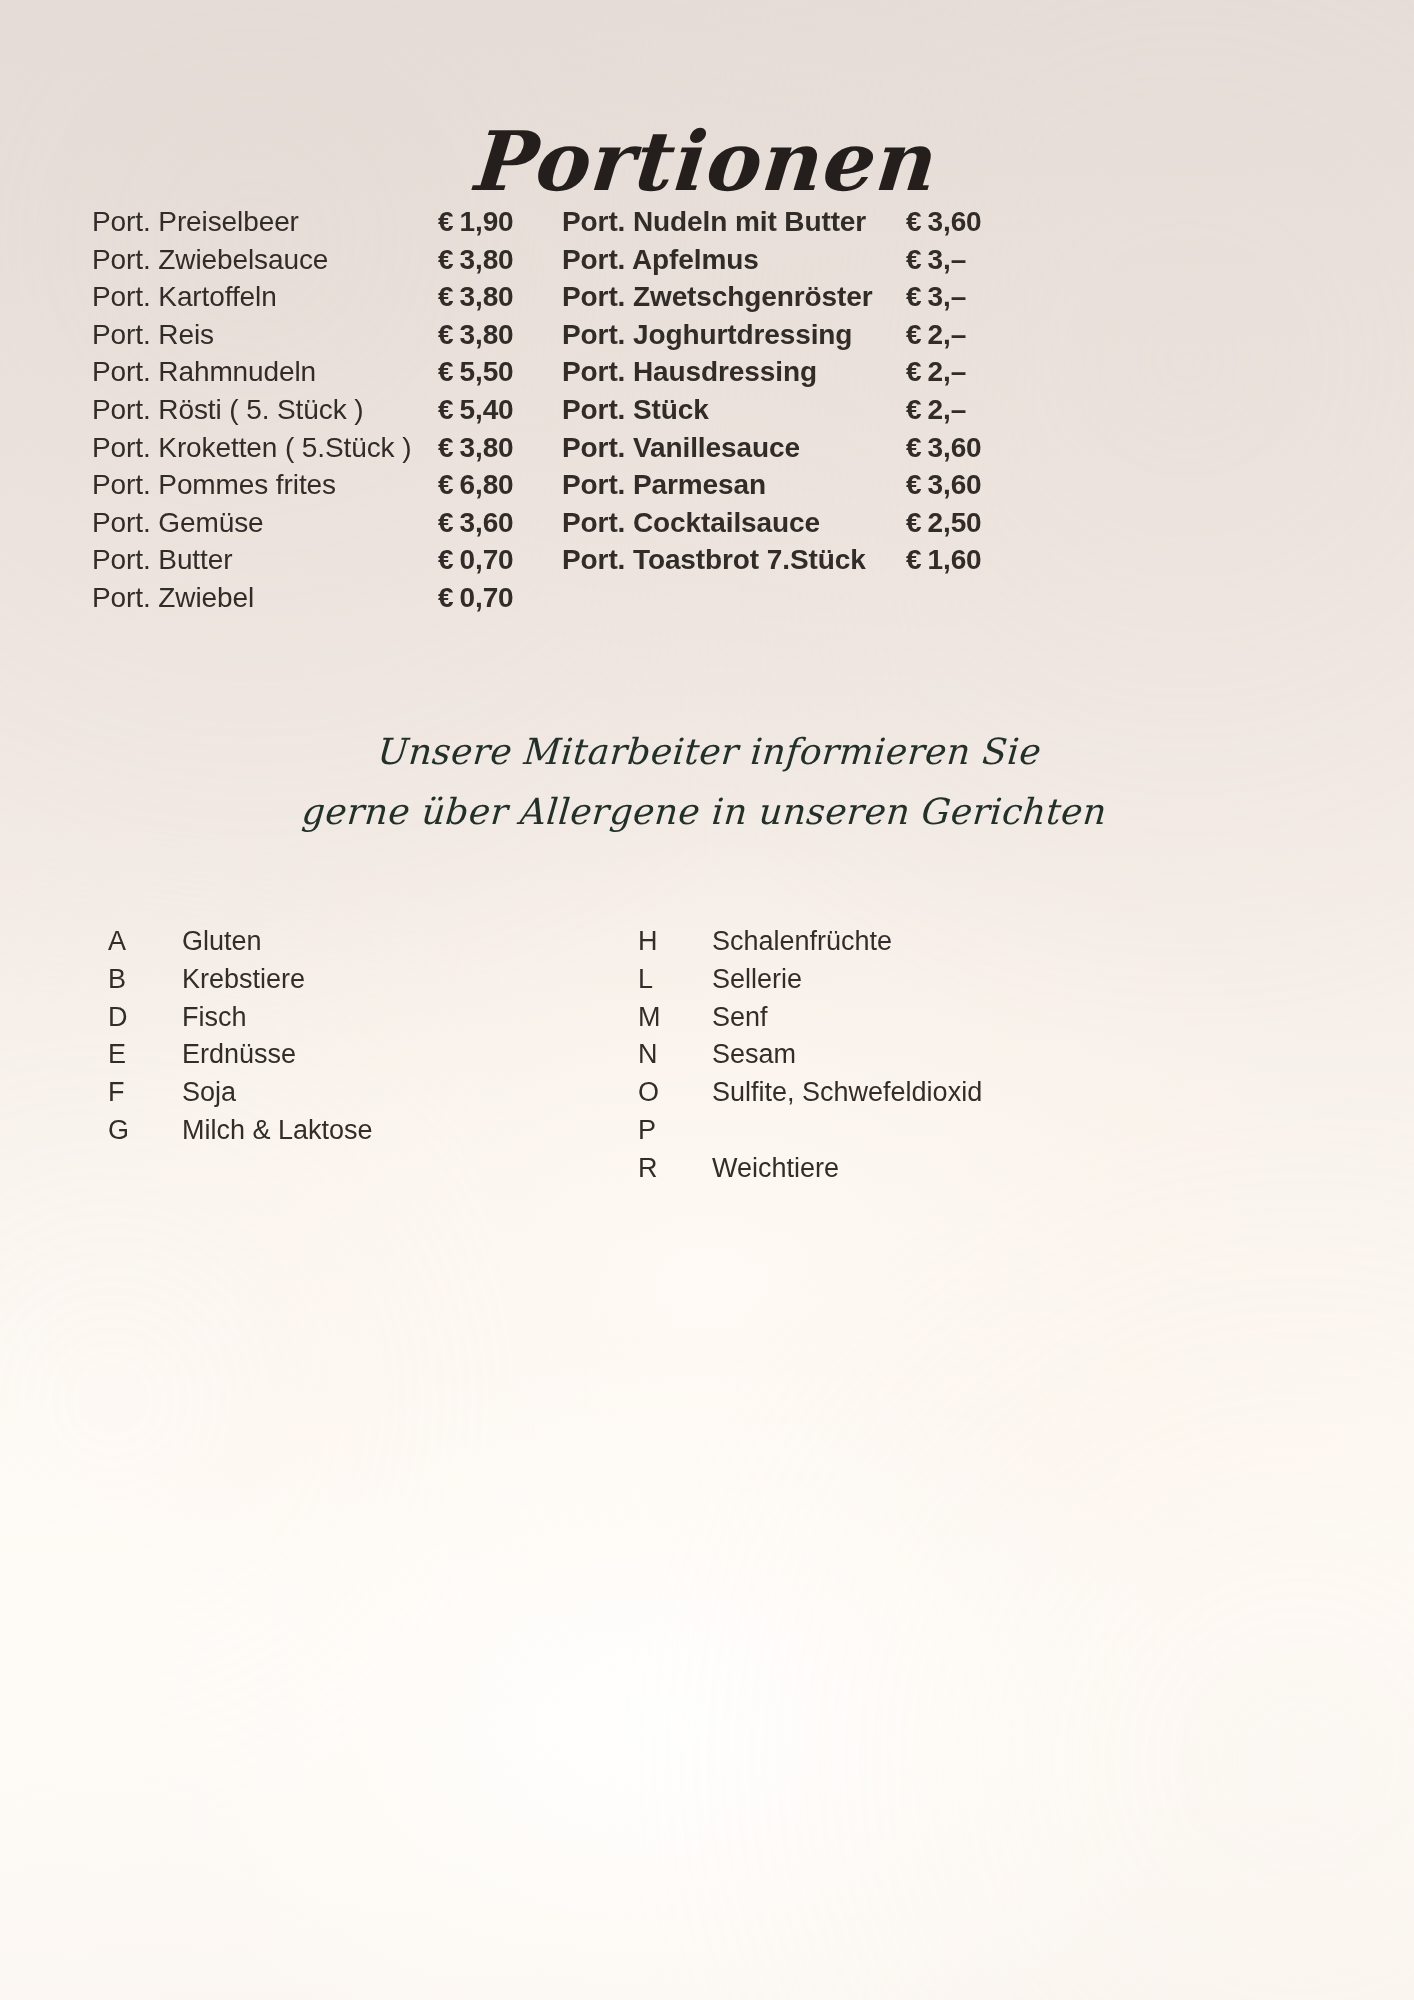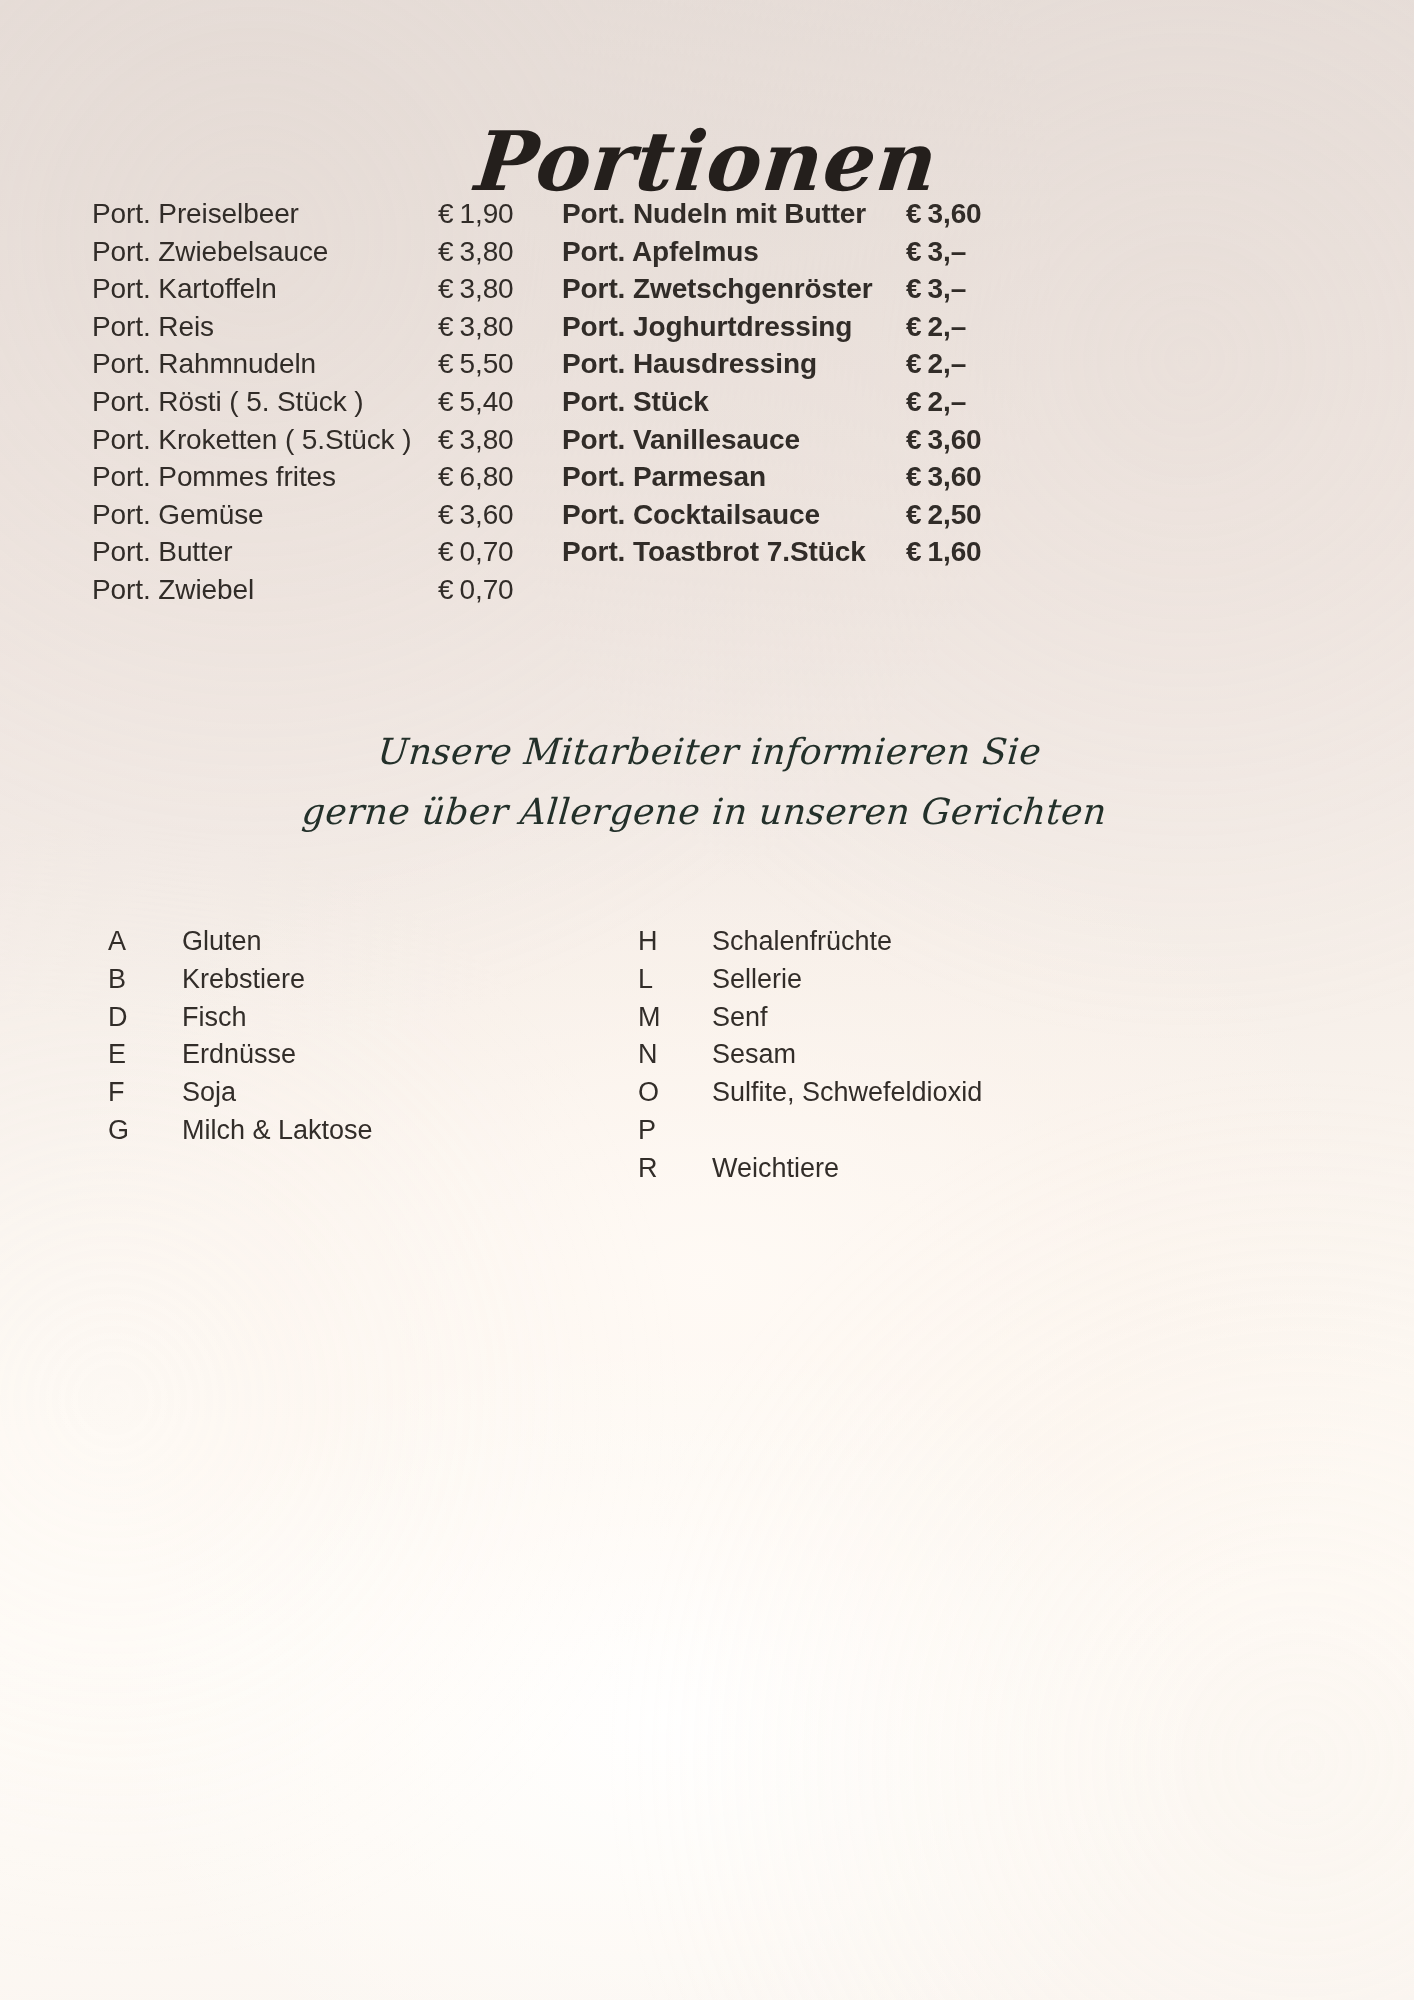--- a/index.html
+++ b/index.html
@@ -66,21 +66,21 @@
     font-weight: 700;
     font-size: 82px;
     letter-spacing: 1px;
     color: #241f1c;
     transform: skewX(-6deg);
   }
 
   
   .lists {
     position: absolute;
-    top: 198px;
+    top: 206px;
     left: 0;
     width: 1414px;
     display: flex;
     justify-content: flex-start;
   }
   .col {
     display: block;
   }
   .col-left  { margin-left: 92px;  width: 442px; }
   .col-right { margin-left: 28px;  width: 440px; font-weight: bold; }
@@ -95,21 +95,21 @@
   }
   .row .name {
     flex: 1 1 auto;
     white-space: nowrap;
   }
   .row .price {
     flex: 0 0 auto;
     white-space: nowrap;
     text-align: left;
   }
-  .col-left  .row .price { width: 96px; margin-left: 20px; }
+  .col-left  .row .price { width: 96px; margin-left: 20px; font-weight: bold; }
   .col-right .row .price { width: 96px; margin-left: 8px; }
 
   .euro {
     display: inline-block;
     margin-right: 6px;
   }
 
   
   .note {
     position: absolute;

